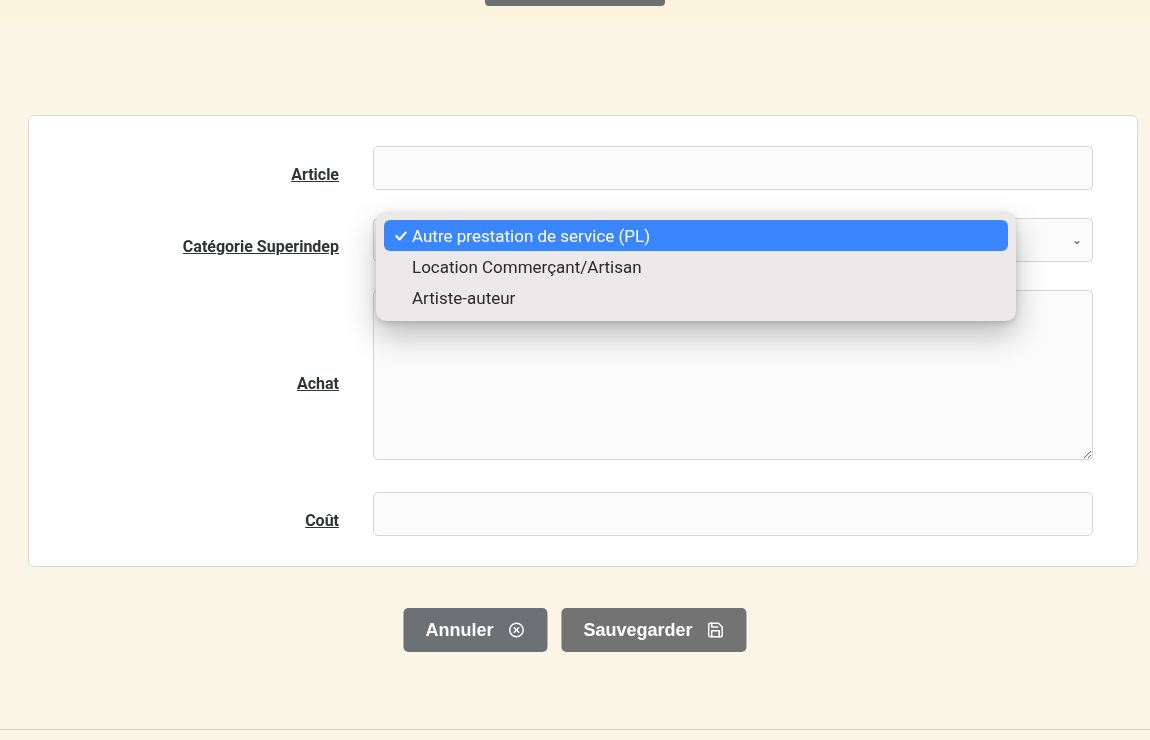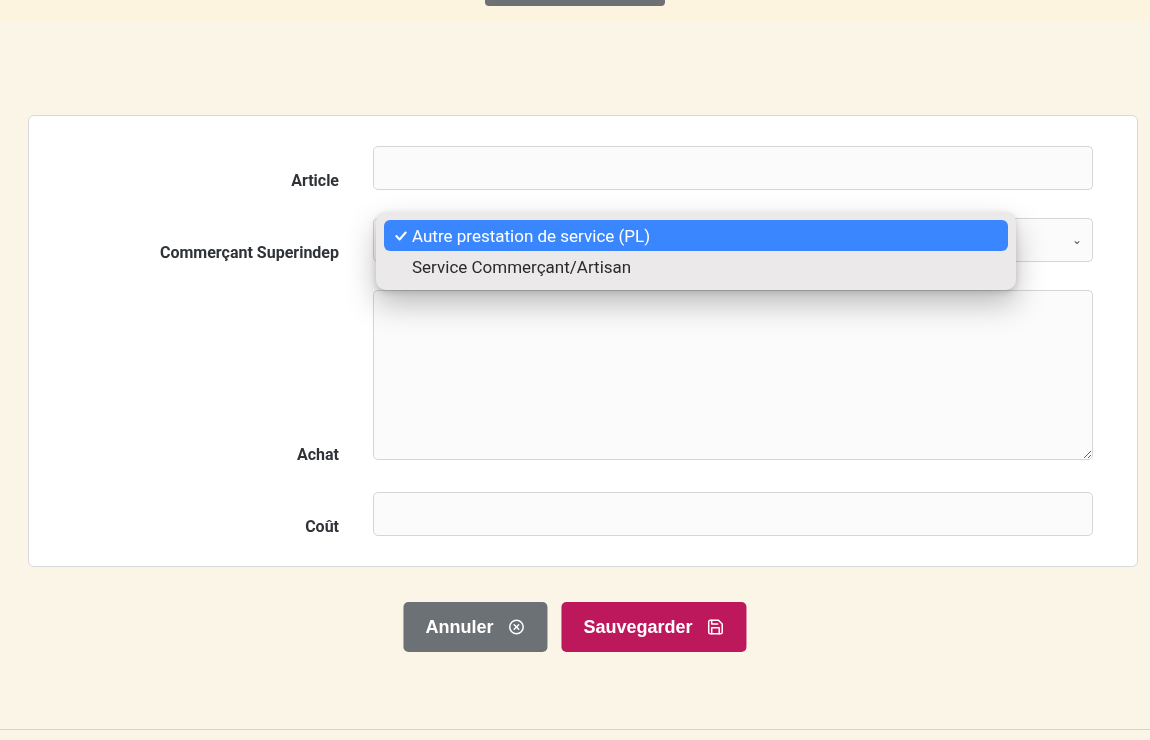--- a/index.html
+++ b/index.html
@@ -35,22 +35,23 @@
     left: 28px;
     right: 12px;
     top: 115px;
     background: #ffffff;
     border: 1px solid #d9d9d9;
     border-radius: 6px;
     padding: 30px 44px 30px 44px;
   }
   .form-row {
     display: flex;
-    align-items: flex-end;
+    align-items: center;
     margin-bottom: 28px;
+    text-decoration: underline;
   }
   .form-row:last-child { margin-bottom: 0; }
   .label-col {
     width: 300px;
     flex: 0 0 300px;
     text-align: right;
     font-weight: 700;
     font-size: 16px;
     color: #2f3337;
     padding-top: 12px;
@@ -127,31 +128,31 @@
     bottom: 88px;
     left: 50%;
     transform: translateX(-50%);
     display: flex;
     gap: 14px;
   }
   .btn {
     display: inline-flex;
     align-items: center;
     gap: 14px;
-    height: 50px;
+    height: 44px;
     padding: 0 22px;
     border: none;
     border-radius: 5px;
     font-size: 18px;
     font-weight: 700;
     color: #fff;
     cursor: pointer;
   }
   .btn-cancel { background: #6c7176; }
-  .btn-save { background: #be185d; }
+  .btn-save { background: #737373; }
   .btn svg { display: block; }
 
   .bottom-border {
     position: absolute;
     bottom: 10px;
     left: 0; right: 0;
     height: 1px;
     background: #d7d2c4;
   }
 </style>
@@ -164,21 +165,21 @@
 <div class="card">
 
   <div class="form-row">
     <div class="label-col">Article</div>
     <div class="field-col">
       <input class="input-text" type="text" value="" style="">
     </div>
   </div>
 
   <div class="form-row">
-    <div class="label-col">Commerçant Superindep</div>
+    <div class="label-col">Catégorie Superindep</div>
     <div class="field-col" style="position:relative;">
       <div class="select-box">
         <span>Autre prestation de service (PL)</span>
         <span class="select-caret">⌄</span>
       </div>
     </div>
   </div>
 
   <div class="form-row">
     <div class="label-col">Achat</div>
@@ -204,21 +205,29 @@
         </svg>
     </span>
     <span>Autre prestation de service (PL)</span>
   </div>
   <div class="dd-item">
     <span class="check">
       <svg width="14" height="14" viewBox="0 0 24 24" fill="none" stroke="#333" stroke-width="3.5" stroke-linecap="round" stroke-linejoin="round">
           <polyline points="4 12 9.5 18 20 6"></polyline>
         </svg>
     </span>
-    <span>Service Commerçant/Artisan</span>
+    <span>Location Commerçant/Artisan</span>
+  </div>
+  <div class="dd-item">
+    <span class="check">
+      <svg width="14" height="14" viewBox="0 0 24 24" fill="none" stroke="#333" stroke-width="3.5" stroke-linecap="round" stroke-linejoin="round">
+          <polyline points="4 12 9.5 18 20 6"></polyline>
+        </svg>
+    </span>
+    <span>Artiste-auteur</span>
   </div>
 </div>
 
 <div class="actions">
   <button class="btn btn-cancel">
     <span>Annuler</span>
     <span>
       <svg width="18" height="18" viewBox="0 0 24 24" fill="none" stroke="#fff" stroke-width="2" stroke-linecap="round" stroke-linejoin="round">
         <circle cx="12" cy="12" r="9"></circle>
         <line x1="9" y1="9" x2="15" y2="15"></line>

